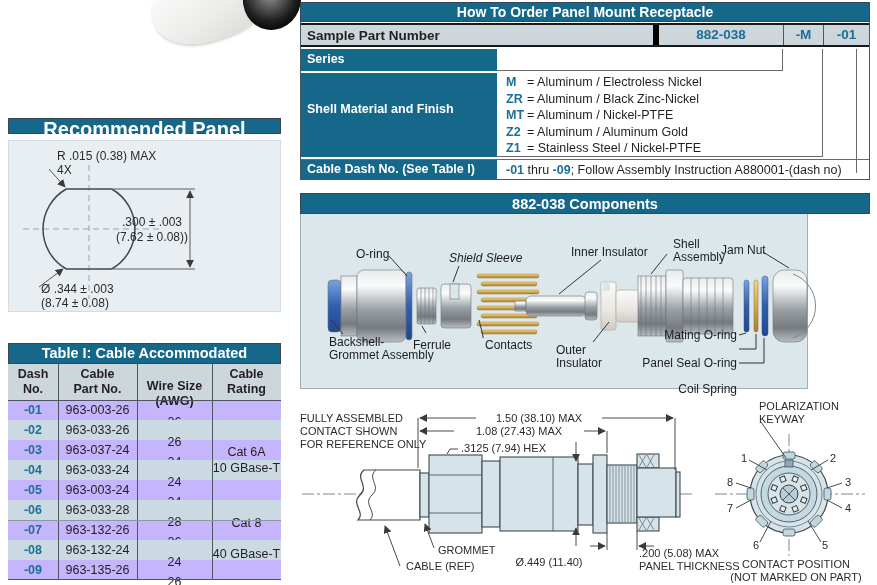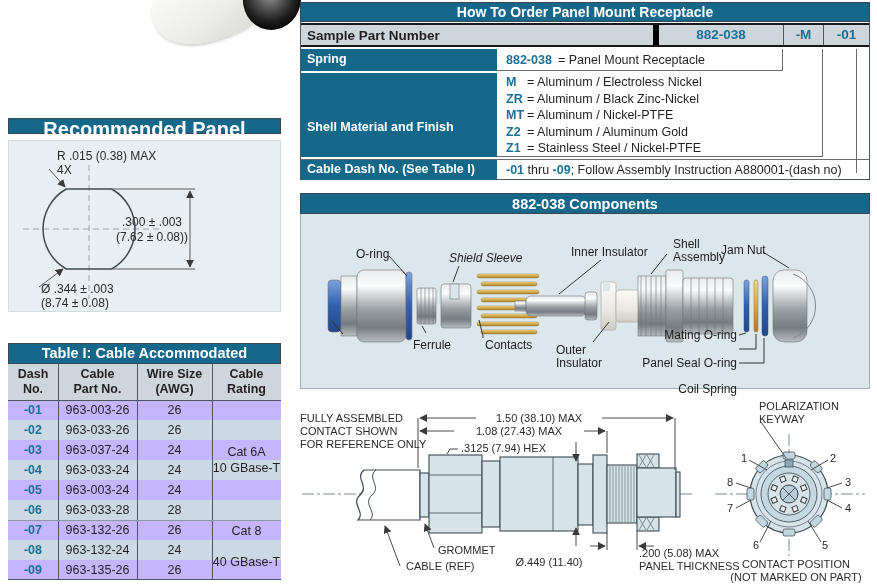--- a/index.html
+++ b/index.html
@@ -28,33 +28,33 @@
   .ot-label { position:absolute; left:0; top:0; bottom:0; width:196px; font-size:12.5px; padding:3px 0 0 6px; }
   .ot-content { position:absolute; left:205px; top:0; font-size:12.5px; line-height:16.5px; white-space:nowrap; }
   .code { display:inline-block; min-width:21px; font-weight:bold; color:#1c6f96; }
   .tree { position:absolute; pointer-events:none; }
 
   
   #cutout-bar { left:8px; top:118px; width:273px; height:16px; font-size:20px; line-height:20px; }
   #cutout-body { left:8px; top:140px; width:273px; height:172px; background:#e8eef1; border:1px solid #d3dce1; }
 
   
-  #comp { left:300px; top:193px; width:570px; height:196px; border:1px solid #9fb0ba; background:#dce7ec; }
+  #comp { left:300px; top:193px; width:508px; height:196px; border:1px solid #9fb0ba; background:#dce7ec; }
   #comp .bar { position:absolute; left:-1px; top:-1px; width:570px; height:21px; font-size:14.5px; line-height:20px; }
   #comp .subtitle { position:absolute; left:0; top:24px; width:100%; text-align:center; font-size:14.5px; color:#17181a; }
   #comp svg.parts { position:absolute; left:0; top:20px; }
 
   
   #t1 { left:8px; top:343px; width:273px; height:237px; background:#c4b5fd; }
   #t1 .bar { position:absolute; left:0; top:0; width:273px; height:21px; font-size:14.5px; line-height:19px; }
   #t1 .hrow { position:absolute; left:0; top:21px; width:273px; height:36px; background:#ccd6db; display:flex; }
   #t1 .hcell { font-weight:bold; font-size:12.5px; text-align:center; line-height:15px; padding-top:3px; }
   #t1 .row { position:absolute; left:0; width:273px; height:20px; display:flex; }
   #t1 .cell { font-size:12.5px; text-align:center; line-height:20px; }
-  #t1 .c1{width:50px;} #t1 .c2{width:79px;} #t1 .c3{width:75px;} #t1 .c4{width:69px;}
+  #t1 .c1{width:50px;} #t1 .c2{width:79px;} #t1 .c3{width:75px;margin-top:12px;} #t1 .c4{width:69px;}
   #t1 .stripe { background:#cbdae2; }
   #t1 .vline { position:absolute; top:21px; width:1px; height:216px; background:#4d565e; }
   #t1 .hline { position:absolute; left:0; width:273px; height:1px; background:#4d565e; }
   #t1 .rating { position:absolute; left:204px; width:69px; text-align:center; font-size:12.5px; line-height:16px; display:flex; flex-direction:column; justify-content:center; }
 
   
   #drawwrap { left:298px; top:398px; width:460px; height:187px; }
   #endwrap { left:715px; top:398px; width:162px; height:187px; }
 </style>
 </head>
@@ -75,28 +75,25 @@
     <span class="seg blue" style="left:358px;width:124px;">882-038</span>
     <span class="seg blue" style="left:482px;width:40px;border-left:1px solid #555;">-M</span>
     <span class="seg blue" style="left:522px;width:46px;border-left:1px solid #555;">-01</span>
   </div>
 
   <div class="tree" style="left:196px;top:46px;width:286px;height:22px;border-right:1px solid #6a6a6a;border-bottom:1px solid #6a6a6a;"></div>
   <div class="tree" style="left:196px;top:46px;width:326px;height:108px;border-right:1px solid #6a6a6a;border-bottom:1px solid #6a6a6a;"></div>
   <div class="tree" style="left:196px;top:46px;width:360px;height:124px;border-right:1px solid #6a6a6a;"></div>
 
   <div class="ot-row" style="top:46px;height:22px;">
-    <div class="ot-label teal-cell">Spring</div>
-    <div class="ot-content" style="top:3px;">
-      <span class="code" style="min-width:52px;">882-038</span><span>= Panel Mount Receptacle</span>
-    </div>
+    <div class="ot-label teal-cell">Series</div>
   </div>
 
   <div class="ot-row" style="top:70px;height:84px;">
-    <div class="ot-label teal-cell" style="padding-top:47px;">Shell Material and Finish</div>
+    <div class="ot-label teal-cell" style="padding-top:29px;">Shell Material and Finish</div>
     <div class="ot-content" style="top:1px;">
       <div><span class="code">M</span><span>=  Aluminum / Electroless Nickel</span></div>
       <div><span class="code">ZR</span><span>= Aluminum / Black Zinc-Nickel</span></div>
       <div><span class="code">MT</span><span>= Aluminum / Nickel-PTFE</span></div>
       <div><span class="code">Z2</span><span>= Aluminum / Aluminum Gold</span></div>
       <div><span class="code">Z1</span><span>= Stainless Steel / Nickel-PTFE</span></div>
     </div>
   </div>
 
   <div class="ot-row" style="top:156px;height:21px;border-top:1px solid #6a6a6a;">
@@ -251,20 +248,24 @@
   </svg>
 
   <div class="lbl" style="left:55px;top:54px;">O-ring</div>
   <div class="lbl" style="left:148px;top:58px;font-style:italic;">Shield Sleeve</div>
   <div class="lbl" style="left:270px;top:52px;">Inner Insulator</div>
   <div class="lbl" style="left:372px;top:44px;">
         <span style="display:block">Shell</span>
         <span style="display:block">Assembly</span>
       </div>
   <div class="lbl" style="left:420px;top:50px;">Jam Nut</div>
+  <div class="lbl" style="left:28px;top:142px;">
+        <span style="display:block">Backshell-</span>
+        <span style="display:block">Grommet Assembly</span>
+      </div>
   <div class="lbl" style="left:112px;top:145px;">Ferrule</div>
   <div class="lbl" style="left:184px;top:145px;">Contacts</div>
   <div class="lbl" style="left:255px;top:150px;">
         <span style="display:block">Outer</span>
         <span style="display:block">Insulator</span>
       </div>
   <div class="lbl" style="left:352px;top:135px;width:84px;text-align:right;">Mating O-ring</div>
   <div class="lbl" style="left:352px;top:149px;width:84px;text-align:right;margin-top:40px;">Coil Spring</div>
   <div class="lbl" style="left:330px;top:163px;width:106px;text-align:right;">Panel Seal O-ring</div>
 </div>
@@ -333,21 +334,21 @@
   <div class="row" style="top:217px;">
         <div class="cell c1 blue">-09</div>
         <div class="cell c2">963-135-26</div>
         <div class="cell c3">26</div>
       </div>
 
   <div class="rating" style="top:57px;height:120px;">
         <span>Cat 6A</span>
         <span>10 GBase-T</span>
       </div>
-  <div class="rating" style="top:177px;height:53px;gap:15px;">
+  <div class="rating" style="top:169px;height:53px;gap:15px;">
         <span>Cat 8</span>
         <span>40 GBase-T</span>
       </div>
 
   <div class="vline" style="left:50px;"></div>
   <div class="vline" style="left:129px;"></div>
   <div class="vline" style="left:204px;"></div>
   <div class="hline" style="top:57px;"></div>
   <div class="hline" style="top:177px;background:#8a9aa2;"></div>
   <div class="hline" style="top:236px;"></div>

